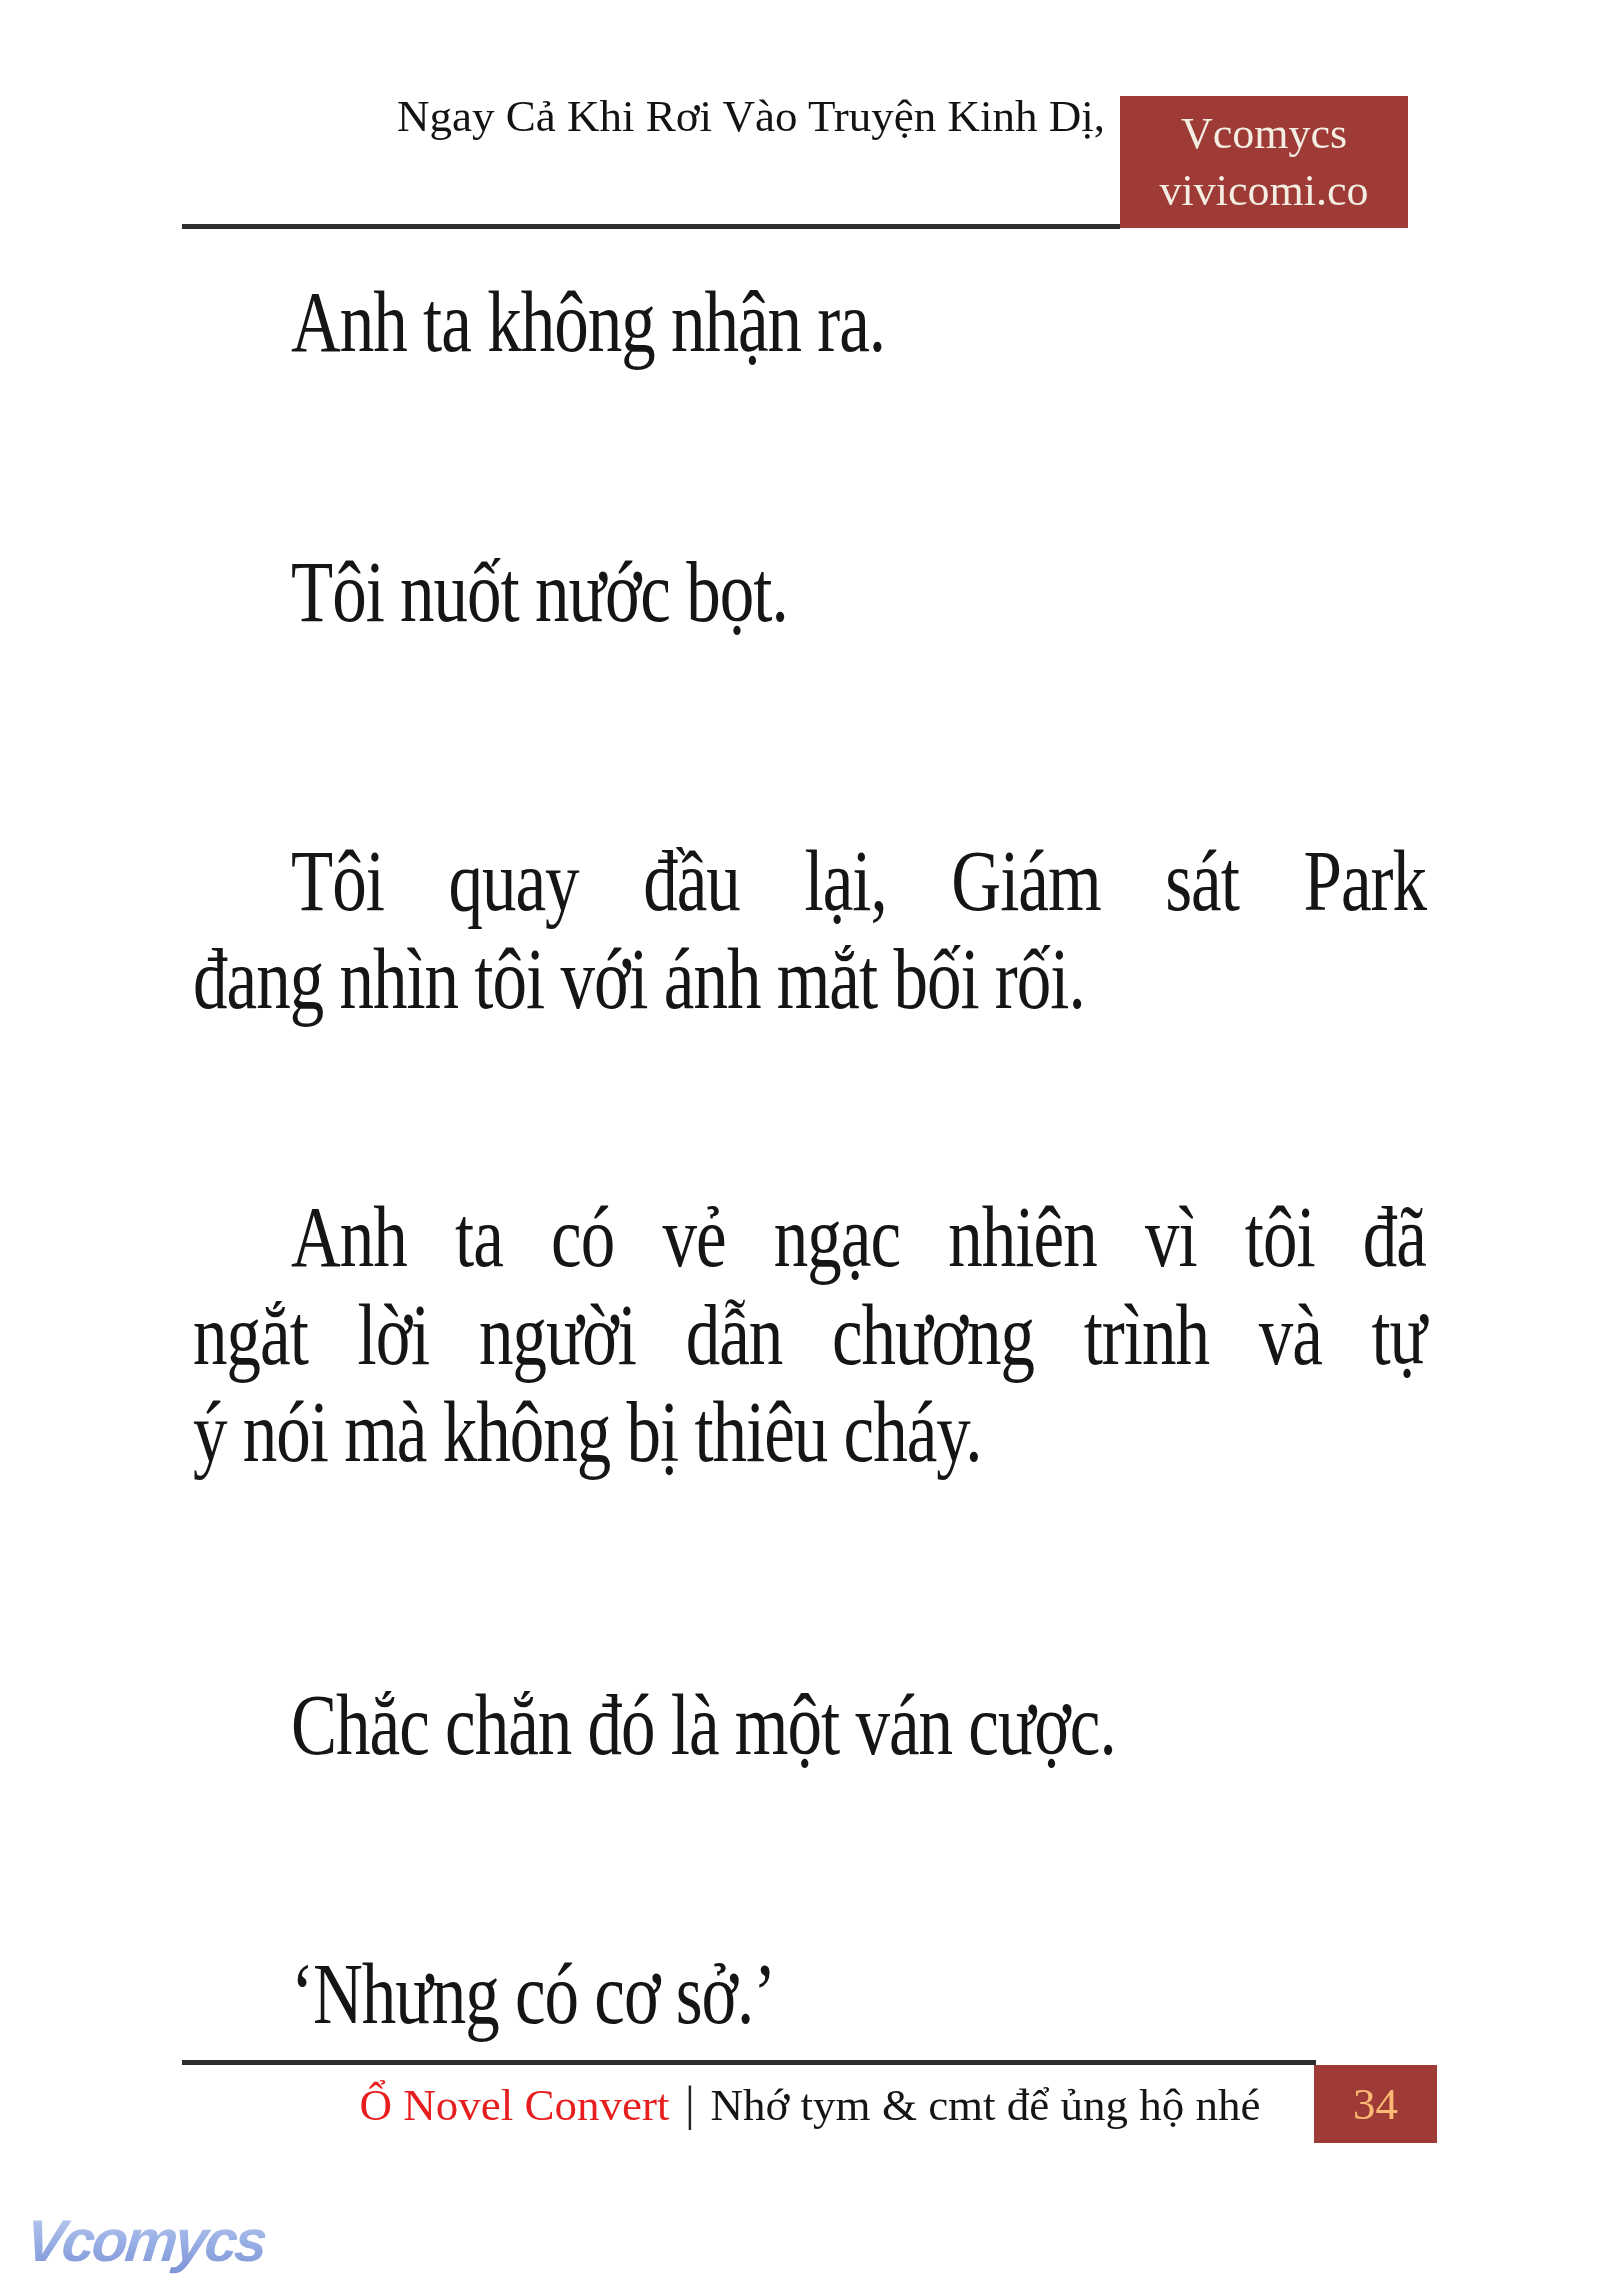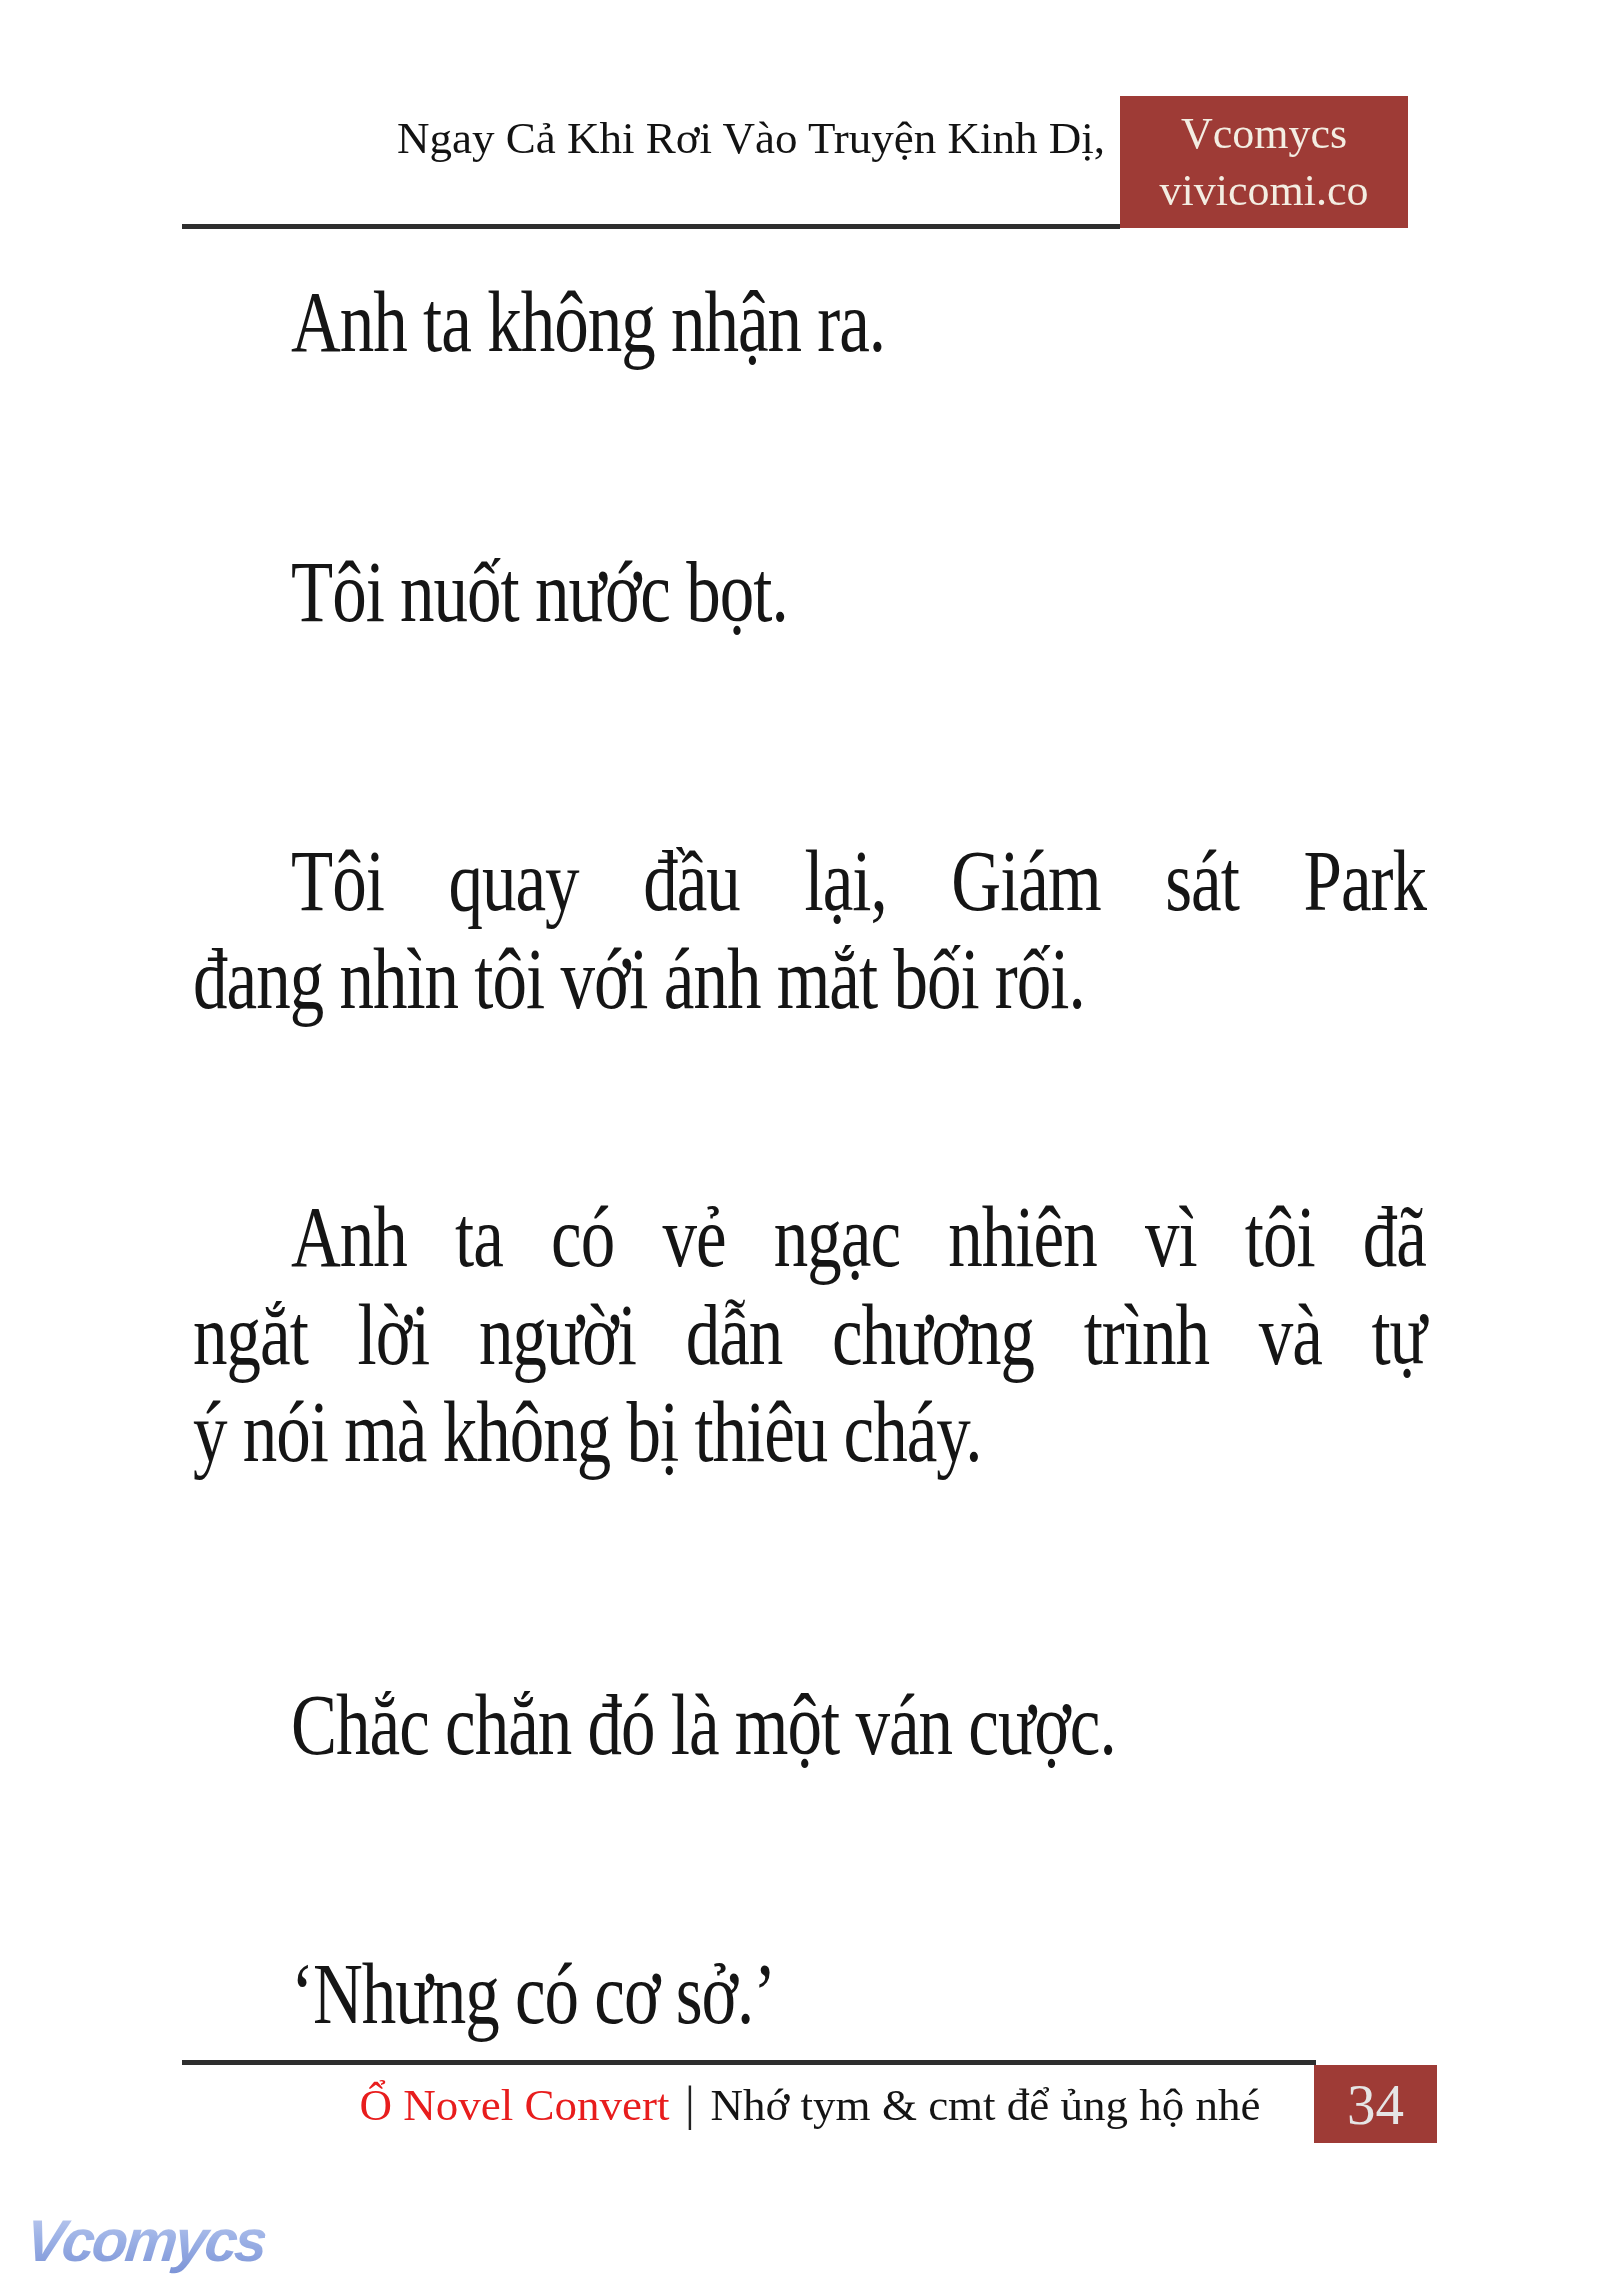--- a/index.html
+++ b/index.html
@@ -10,21 +10,21 @@
     margin: 0 auto;
     background: #ffffff;
     overflow: hidden;
     font-family: "Liberation Serif", "DejaVu Serif", serif;
     color: #111;
   }
 
   
   .header-title {
     position: absolute;
-    top: 110px;
+    top: 88px;
     right: 517px;
     text-align: right;
     font-size: 45px;
     line-height: 56px;
     color: #131313;
     white-space: nowrap;
   }
   .brand-box {
     position: absolute;
     left: 1120px;
@@ -107,21 +107,21 @@
     position: absolute;
     left: 1314px;
     top: 2065px;
     width: 123px;
     height: 78px;
     background: #9e3b36;
     display: flex;
     align-items: center;
     justify-content: center;
   }
-  .page-box .num { color: #e5e5e5; font-size: 57px; }
+  .page-box .num { color: #fdba74; font-size: 45px; }
 
   
   .watermark {
     position: absolute;
     left: 25.5px;
     top: 2207px;
     font-family: "Liberation Sans", "DejaVu Sans", sans-serif;
     font-style: italic;
     font-weight: bold;
     font-size: 59px;

